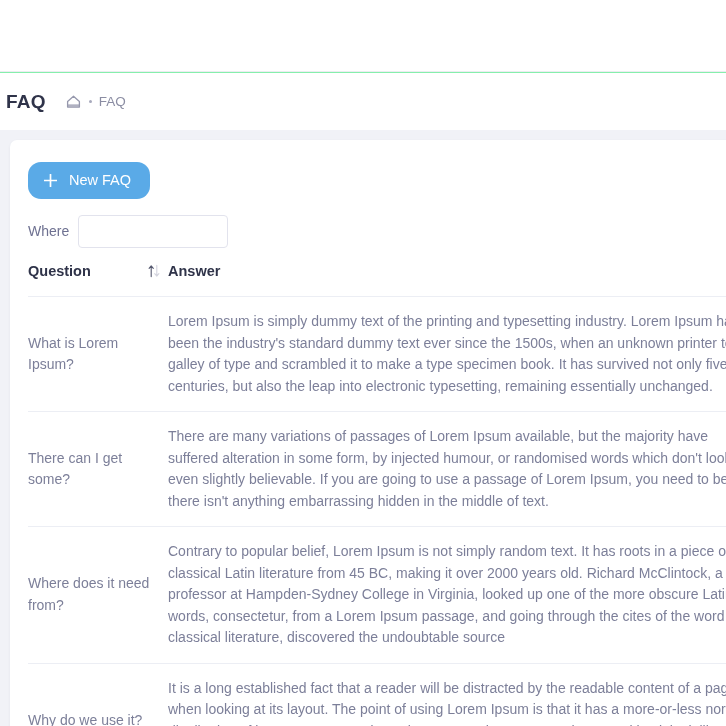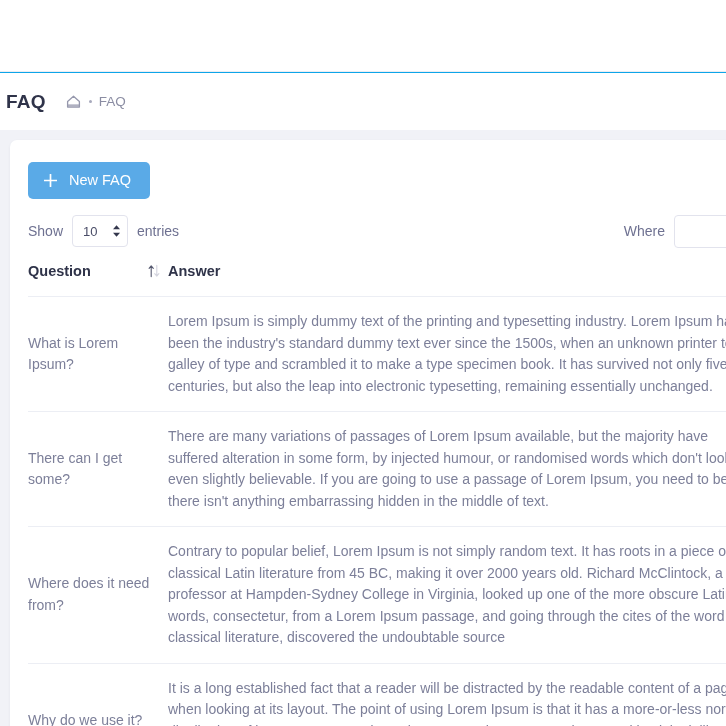--- a/index.html
+++ b/index.html
@@ -2,21 +2,21 @@
 <html><head>
 <meta charset="utf-8">
 <style>
   * { margin:0; padding:0; box-sizing:border-box; }
   html, body {
     width:726px; height:726px;
     overflow:hidden;
     background:#ffffff;
     font-family:"Liberation Sans", sans-serif;
   }
-  .app { position:relative; width:726px; height:726px; background:#0ea5e9; }
+  .app { position:relative; width:726px; height:726px; background:#86efac; }
 
   
   .topbar {
     position:absolute; top:0; left:0; width:726px; height:72px;
     background:#ffffff; border-bottom:1px solid #ececf1;
   }
 
   
   .titlebar {
     position:absolute; top:73px; left:0; width:726px; height:57px;
@@ -46,21 +46,21 @@
     border-radius:7px;
     box-shadow:0 1px 3px rgba(60,64,97,.07);
     overflow:hidden;
   }
 
   
   .card-top { padding:22px 0 0 18px; }
   .btn-new {
     display:inline-flex; align-items:center; gap:12px;
     background:#5aaae7; color:#ffffff;
-    border:none; border-radius:5px;
+    border:none; border-radius:13px;
     height:37px; padding:0 19px 0 16px;
     font-size:14.5px; font-family:"Liberation Sans", sans-serif;
     cursor:pointer; line-height:1;
   }
   .plus-icon { width:13px; height:13px; display:block; }
 
   
   .table-controls {
     display:flex; align-items:center; justify-content:space-between;
     padding:16px 0 0 18px; height:48px;
@@ -142,35 +142,20 @@
           <span class="plus-icon">
             <svg viewBox="0 0 13 13" width="13" height="13">
               <path d="M6.5 0.6 V12.4 M0.6 6.5 H12.4" stroke="#ffffff" stroke-width="1.7" stroke-linecap="round"></path>
             </svg>
           </span>
           <span>New FAQ</span>
         </button>
       </div>
 
       <div class="table-controls">
-        <label class="dt-length">
-          <span>Show</span>
-          <span class="sel-wrap">
-            <select class="dt-select">
-              <option>10</option>
-            </select>
-            <span class="sel-arrows">
-              <svg viewBox="0 0 9 14" width="9" height="14">
-                <path d="M4.5 1.2 L8 5.2 H1 Z" fill="#34374d"></path>
-                <path d="M4.5 12.8 L8 8.8 H1 Z" fill="#34374d"></path>
-              </svg>
-            </span>
-          </span>
-          <span>entries</span>
-        </label>
 
         <label class="dt-filter">
           <span>Where</span>
           <input class="dt-search-input" type="text" placeholder="" style="">
         </label>
       </div>
 
       <div class="tbl-wrap">
         <table class="dt">
           <thead>

